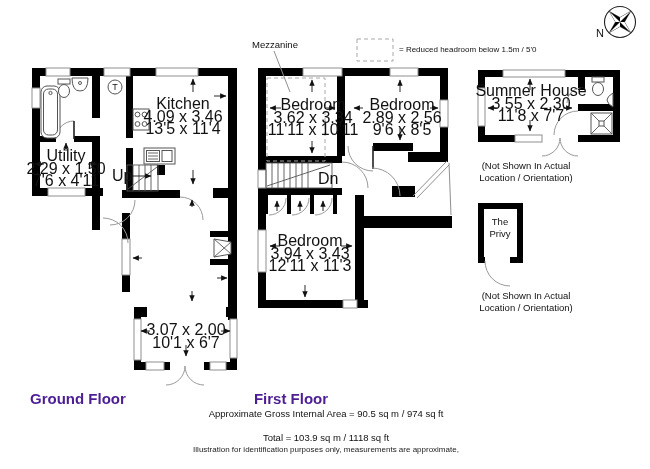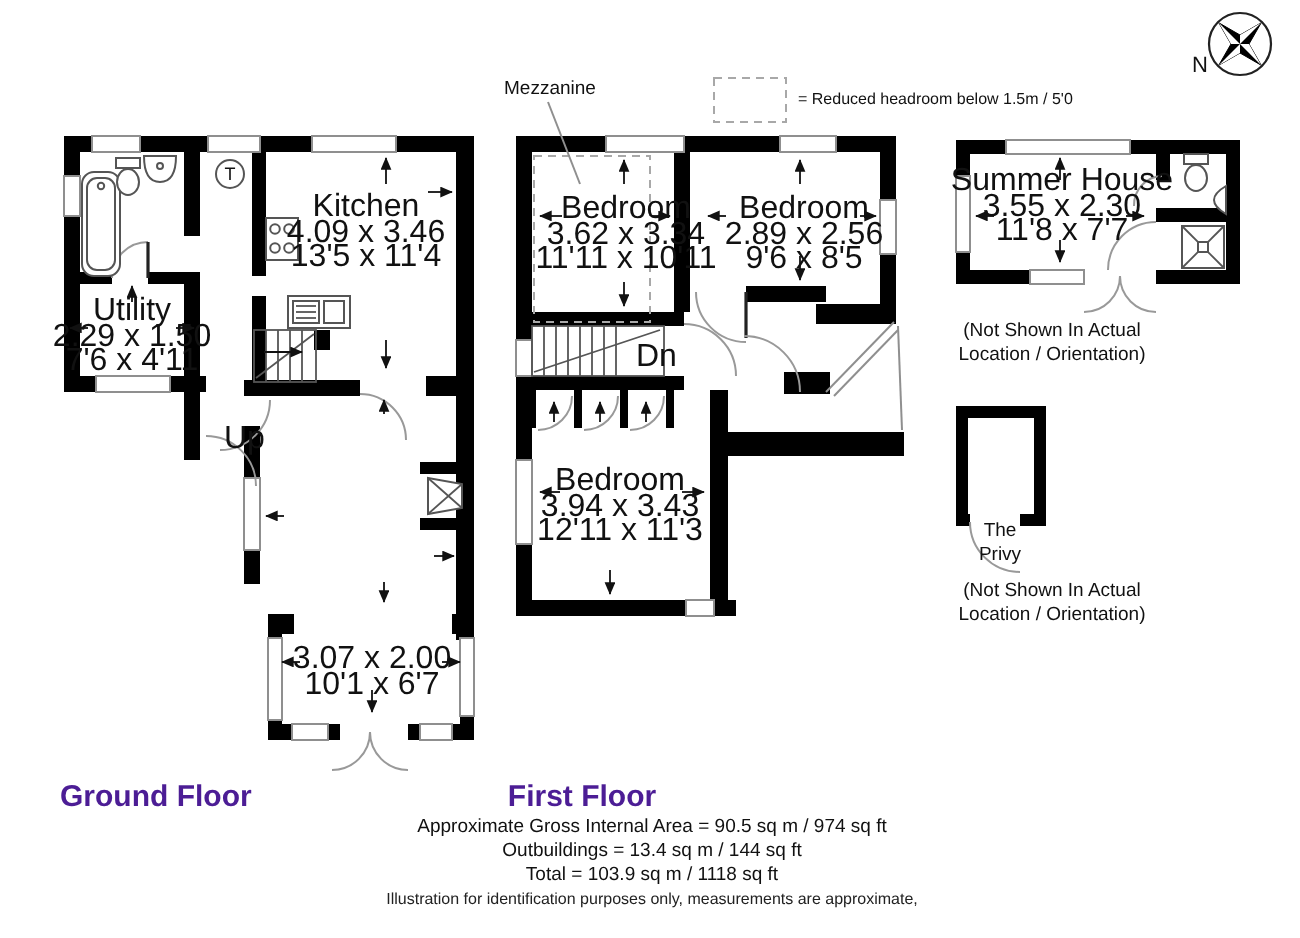--- a/index.html
+++ b/index.html
@@ -297,21 +297,21 @@
     <div>4.09 x 3.46</div>
     <div>13'5 x 11'4</div>
   </div>
 
 
   <div class="lbl" style="left:186px;top:324px;">
     <div>3.07 x 2.00</div>
     <div>10'1 x 6'7</div>
   </div>
 
-  <div class="lbl left" style="left:112px;top:170px;margin-top:44px;">Up</div>
+  <div class="lbl left" style="left:112px;top:170px;">Up</div>
   <div class="lbl" style="left:115px;top:81px;font-size:9px;">T</div>
 
   <div class="lbl" style="left:313px;top:99px;">
     <div>Bedroom</div>
     <div>3.62 x 3.34</div>
     <div>11'11 x 10'11</div>
   </div>
 
   <div class="lbl" style="left:402px;top:99px;">
     <div>Bedroom</div>
@@ -331,33 +331,32 @@
     <div>Summer House</div>
     <div>3.55 x 2.30</div>
     <div>11'8 x 7'7</div>
   </div>
 
   <div class="lbl sm" style="left:526px;top:160px;">
     <div>(Not Shown In Actual</div>
     <div>Location / Orientation)</div>
   </div>
 
-  <div class="lbl sm" style="left:500px;top:216px;margin-top:44px;">
+  <div class="lbl sm" style="left:500px;top:216px;">
     <div>The</div>
     <div>Privy</div>
   </div>
 
   <div class="lbl sm" style="left:526px;top:290px;">
     <div>(Not Shown In Actual</div>
     <div>Location / Orientation)</div>
   </div>
 
   <div class="tag" style="left:596px;top:27px;font-size:11px;">N</div>
 
   <div class="floor-title" style="left:30px;top:390px;">Ground Floor</div>
   <div class="floor-title" style="left:291px;top:390px;transform:translateX(-50%);">First Floor</div>
 
   <div class="foot" style="left:326px;top:408px;">Approximate Gross Internal Area = 90.5 sq m / 974 sq ft</div>
-  <div class="foot" style="left:326px;top:420px;">Outbuildings = 13.4 sq m / 144 sq ft</div>
   <div class="foot" style="left:326px;top:432px;">Total = 103.9 sq m / 1118 sq ft</div>
   <div class="foot tiny" style="left:326px;top:445px;">Illustration for identification purposes only, measurements are approximate,</div>
 
 </div>
 
 </body></html>

